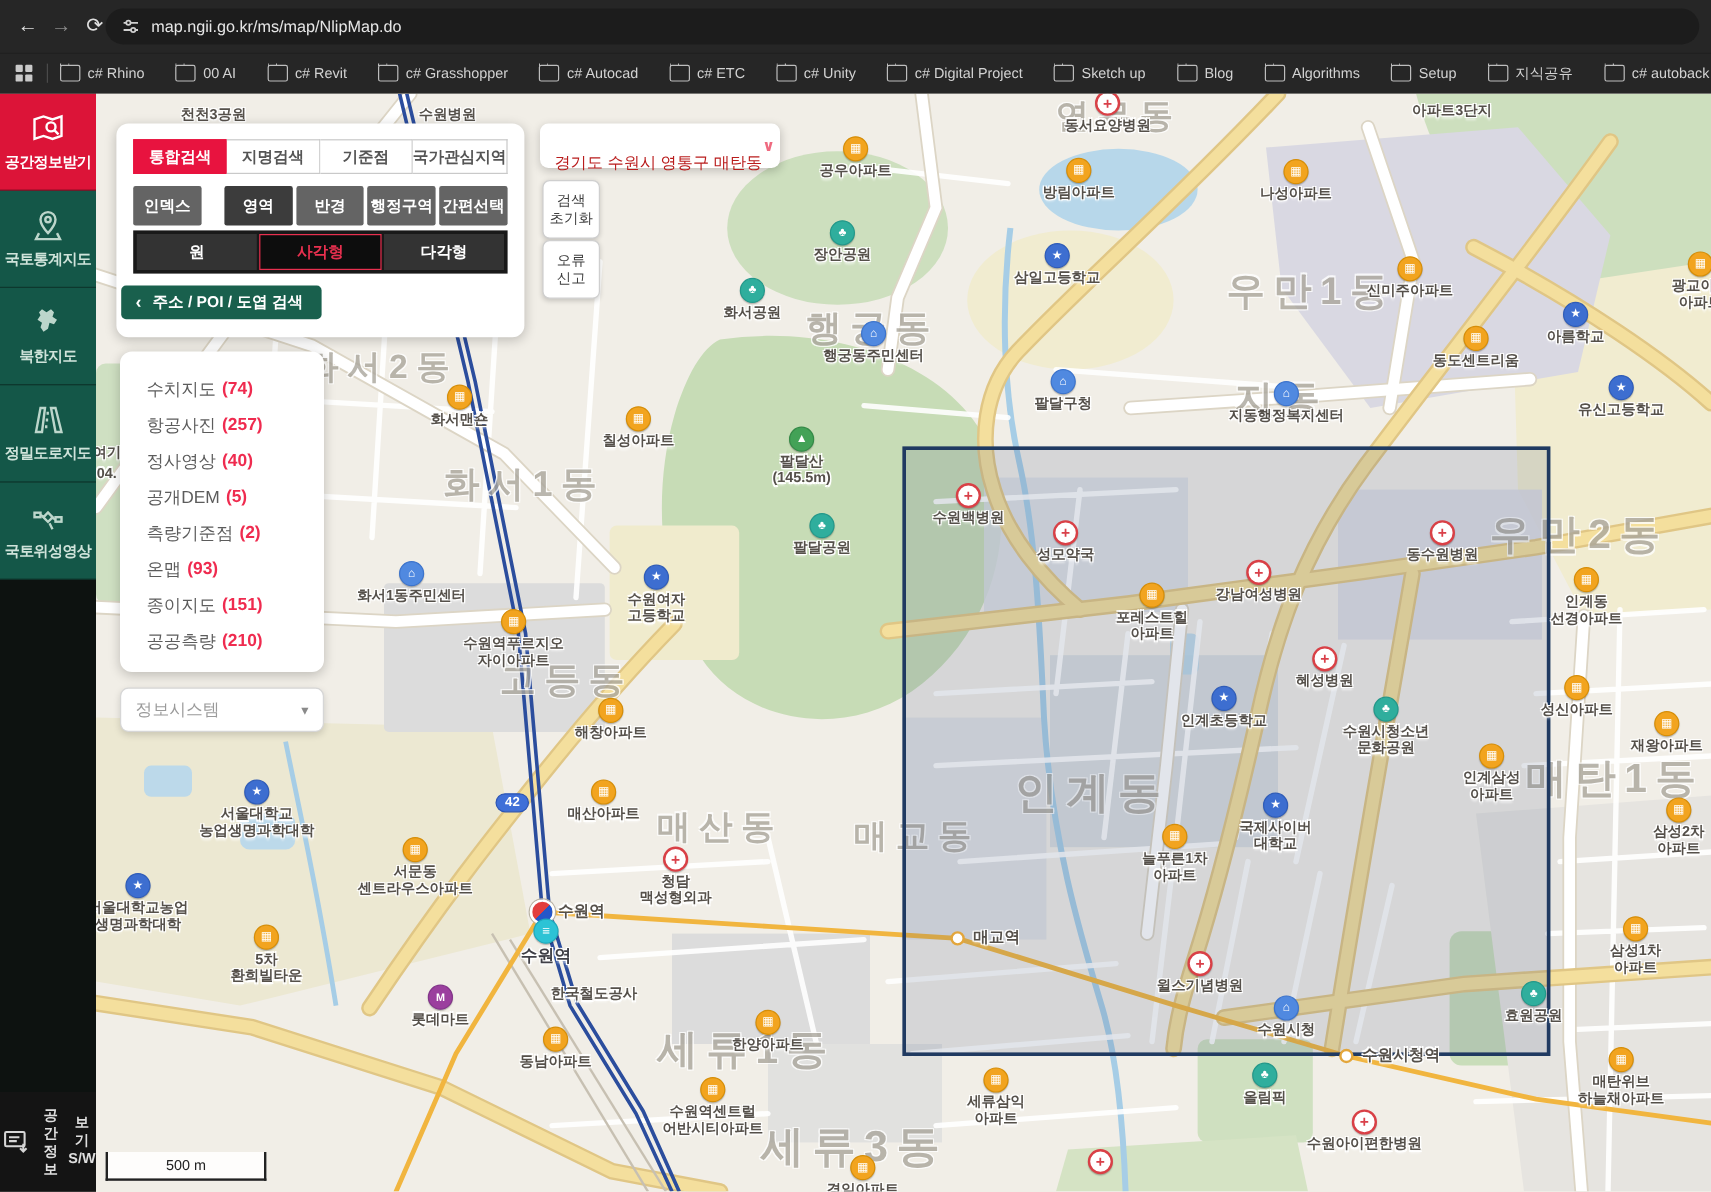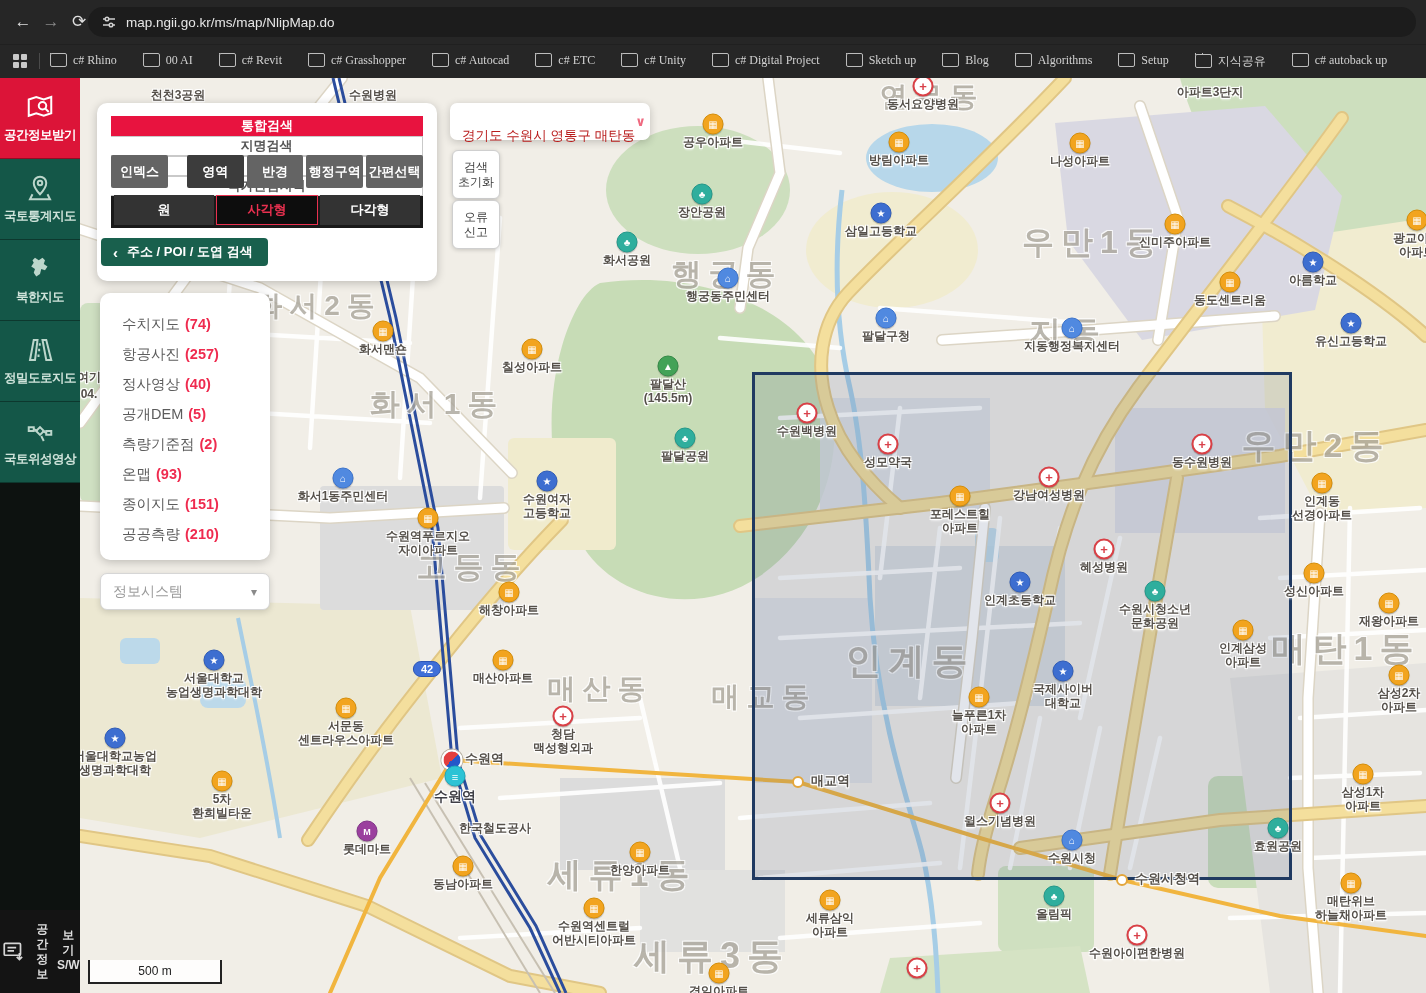--- a/index.html
+++ b/index.html
@@ -49,21 +49,21 @@
   .pin.dot{background:#fff;border:2.5px solid #e3a63c;width:8px;height:8px;box-shadow:none;}
   .plabel{position:absolute;top:11px;left:0;transform:translateX(-50%);text-align:center;font-size:12px;font-weight:bold;color:#55504a;line-height:14px;white-space:nowrap;
     text-shadow:-1px -1px 0 #fff,1px -1px 0 #fff,-1px 1px 0 #fff,1px 1px 0 #fff,0 2px 2px rgba(255,255,255,.8);}
   .plabel.right{top:-8px;left:13px;transform:none;text-align:left;font-size:13px;}
   .plabel.big{top:13px;font-size:14px;font-weight:900;color:#3f3f46;}
   .plabel.solo{top:-7px;}
   .shield{position:absolute;transform:translate(-50%,-50%);background:#3f6fd8;color:#fff;font-size:11px;font-weight:bold;padding:1px 7px;border-radius:8px;border:1px solid #2c55b5;z-index:5;}
   
   .panel{position:absolute;background:#fff;border-radius:10px;box-shadow:0 2px 10px rgba(0,0,0,.22);z-index:20;}
   .search-panel{left:97px;top:103px;width:340px;height:178px;padding:13px 14px;box-sizing:border-box;}
-  .tab-row{display:flex;height:29px;flex-direction:column;}
+  .tab-row{display:flex;height:29px;}
   .tab{flex:1;display:flex;align-items:center;justify-content:center;font-size:13px;font-weight:bold;color:#555;background:#fff;border:1px solid #c9c9c9;cursor:pointer;white-space:nowrap;}
   .tab + .tab{border-left:none;}
   .tab.active{background:#e8133f;border-color:#e8133f;color:#fff;}
   .filter-row{display:flex;gap:3px;margin-top:10px;height:33px;}
   .fbtn{flex:1;display:flex;align-items:center;justify-content:center;background:#646464;color:#fff;font-size:13px;font-weight:bold;border-radius:2px;cursor:pointer;white-space:nowrap;}
   .fbtn.active{background:#3c3c3c;margin-left:16px;}
   .shape-row{display:flex;gap:2px;margin-top:4px;background:#191919;padding:3px;height:30px;}
   .sbtn{flex:1;display:flex;align-items:center;justify-content:center;background:#333;color:#fff;font-size:13px;font-weight:bold;cursor:pointer;}
   .sbtn.active{background:#0d0d0d;color:#e8304f;border:1.5px solid #e8304f;box-sizing:border-box;}
   .addr-btn{position:absolute;left:4px;top:135px;width:167px;height:28px;background:#19604d;border-radius:4px;display:flex;align-items:center;gap:9px;padding-left:12px;box-sizing:border-box;cursor:pointer;}
@@ -653,21 +653,21 @@
     </div>
   </div>
   <div class="chrome-row2">
     <div class="apps-ico">
         <i></i>
         <i></i>
         <i></i>
         <i></i>
       </div>
     <div class="bm-div"></div>
-    <div id="bookmarks" style="display:flex;align-items:flex-start;overflow:hidden;flex:1;font-family:Liberation Serif, serif;">
+    <div id="bookmarks" style="display:flex;align-items:center;overflow:hidden;flex:1;">
         <div class="bm">
           <span class="folder"></span>
           <span>c# Rhino</span>
         </div>
         <div class="bm">
           <span class="folder"></span>
           <span>00 AI</span>
         </div>
         <div class="bm">
           <span class="folder"></span>

